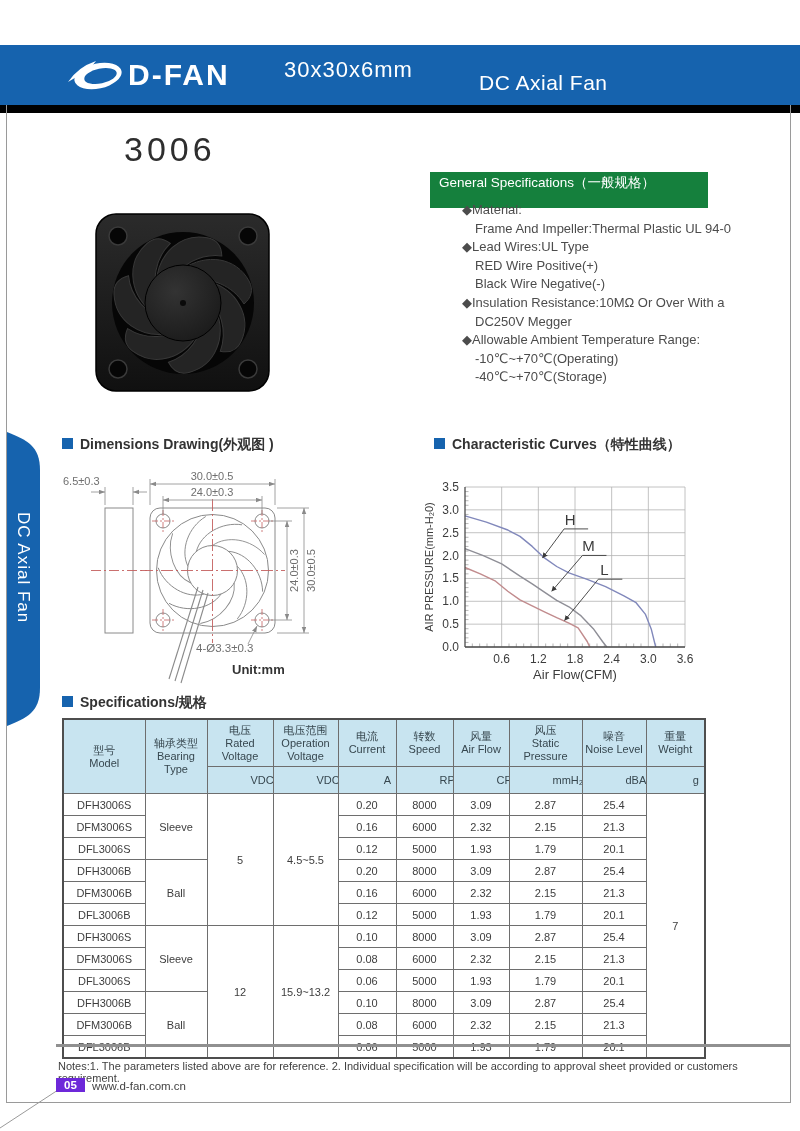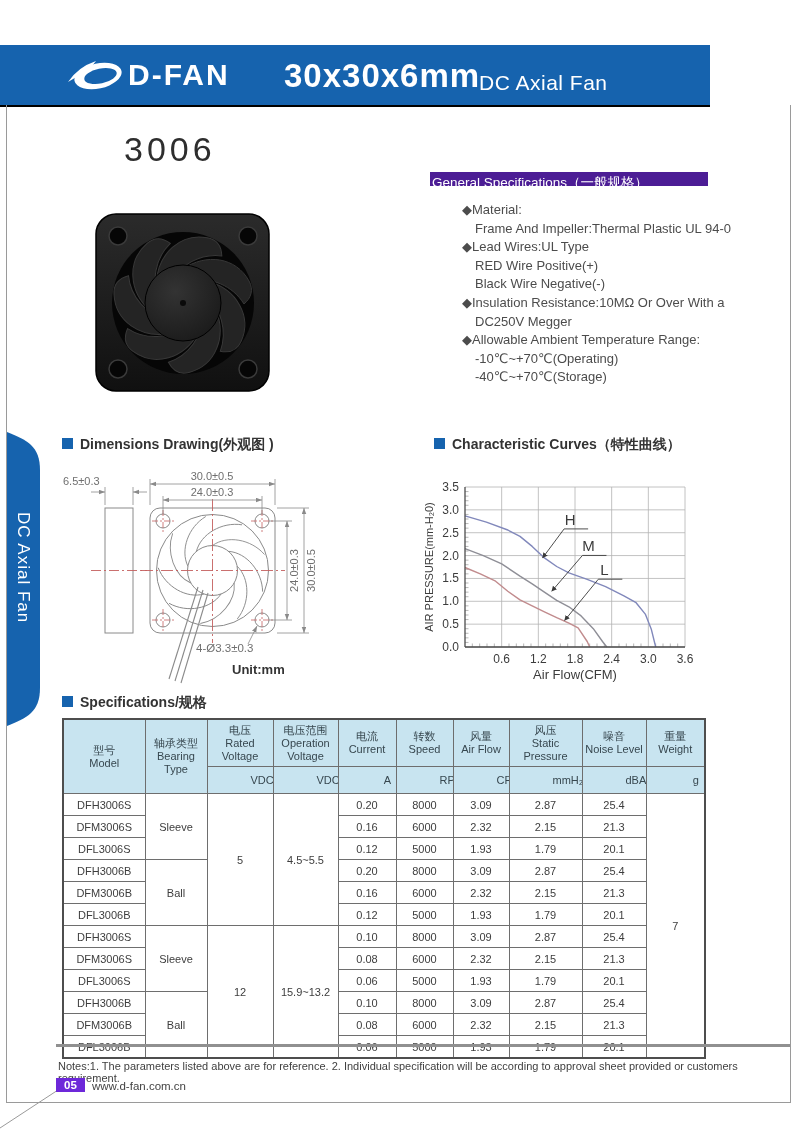--- a/index.html
+++ b/index.html
@@ -1,43 +1,43 @@
 <!DOCTYPE html>
 <html><head>
 <meta charset="utf-8">
 <style>
   html,body{margin:0;padding:0;background:#ffffff;}
   .page{position:relative;width:800px;height:1131px;background:#fff;overflow:hidden;
         font-family:"Liberation Sans","DejaVu Sans",sans-serif;color:#3f3f3f;}
 
   
-  .topbar{position:absolute;left:0;top:45px;width:710px;height:60px;background:#1663ae;border-bottom:2px solid #000000;}
+  .topbar{position:absolute;left:0;top:45px;width:800px;height:60px;background:#1663ae;border-bottom:8px solid #000000;}
   .logo{position:absolute;left:66px;top:10px;width:58px;height:40px;}
   .brand{position:absolute;left:128px;top:13px;font-size:30px;font-weight:bold;color:#fff;letter-spacing:2px;}
-  .psize{position:absolute;left:284px;top:12px;font-size:33px;font-weight:700;color:#fff;letter-spacing:1px;}
+  .psize{position:absolute;left:284px;top:12px;font-size:22px;font-weight:400;color:#fff;letter-spacing:1px;}
   .ptype{position:absolute;left:479px;top:26px;font-size:21px;font-weight:500;color:#fff;letter-spacing:.5px;}
 
   
   .frame-l{position:absolute;left:6px;top:105px;width:1px;height:998px;background:#9a9a9a;}
   .frame-r{position:absolute;left:790px;top:105px;width:1px;height:998px;background:#9a9a9a;}
   .frame-b{position:absolute;left:6px;top:1102px;width:785px;height:1px;background:#9a9a9a;}
   .frame-diag{position:absolute;left:0;top:1084px;}
 
   
   .side-tab-svg{position:absolute;left:0;top:420px;}
   .side-tab-label{position:absolute;left:13px;top:512px;color:#fff;font-size:17px;letter-spacing:1px;
                   writing-mode:vertical-rl;}
 
   
   .model-title{position:absolute;left:124px;top:130px;font-size:34px;font-weight:400;color:#2e2e2e;letter-spacing:4px;}
   .fan-photo{position:absolute;left:94px;top:209px;}
 
   
-  .gs-bar{position:absolute;left:430px;top:172px;width:278px;height:14px;background:#4c1d95;color:#fff;
-          font-size:13.5px;line-height:22px;padding-left:2px;box-sizing:border-box;}
+  .gs-bar{position:absolute;left:430px;top:172px;width:278px;height:36px;background:#15803d;color:#fff;
+          font-size:13.5px;line-height:22px;padding-left:9px;box-sizing:border-box;}
   .gs-list{position:absolute;left:430px;top:201px;width:340px;font-size:13px;line-height:18.6px;color:#4c4c4c;margin-left:32px;}
   .gs-list .ind{padding-left:13px;}
 
   
   .sec{position:absolute;font-size:14px;font-weight:600;color:#333;}
   .sec .sq{display:inline-block;width:11px;height:11px;background:#1663ae;margin-right:7px;}
   .sec-dim{left:62px;top:436px;}
   .sec-cur{left:434px;top:436px;}
   .sec-spec{left:62px;top:694px;}
 

